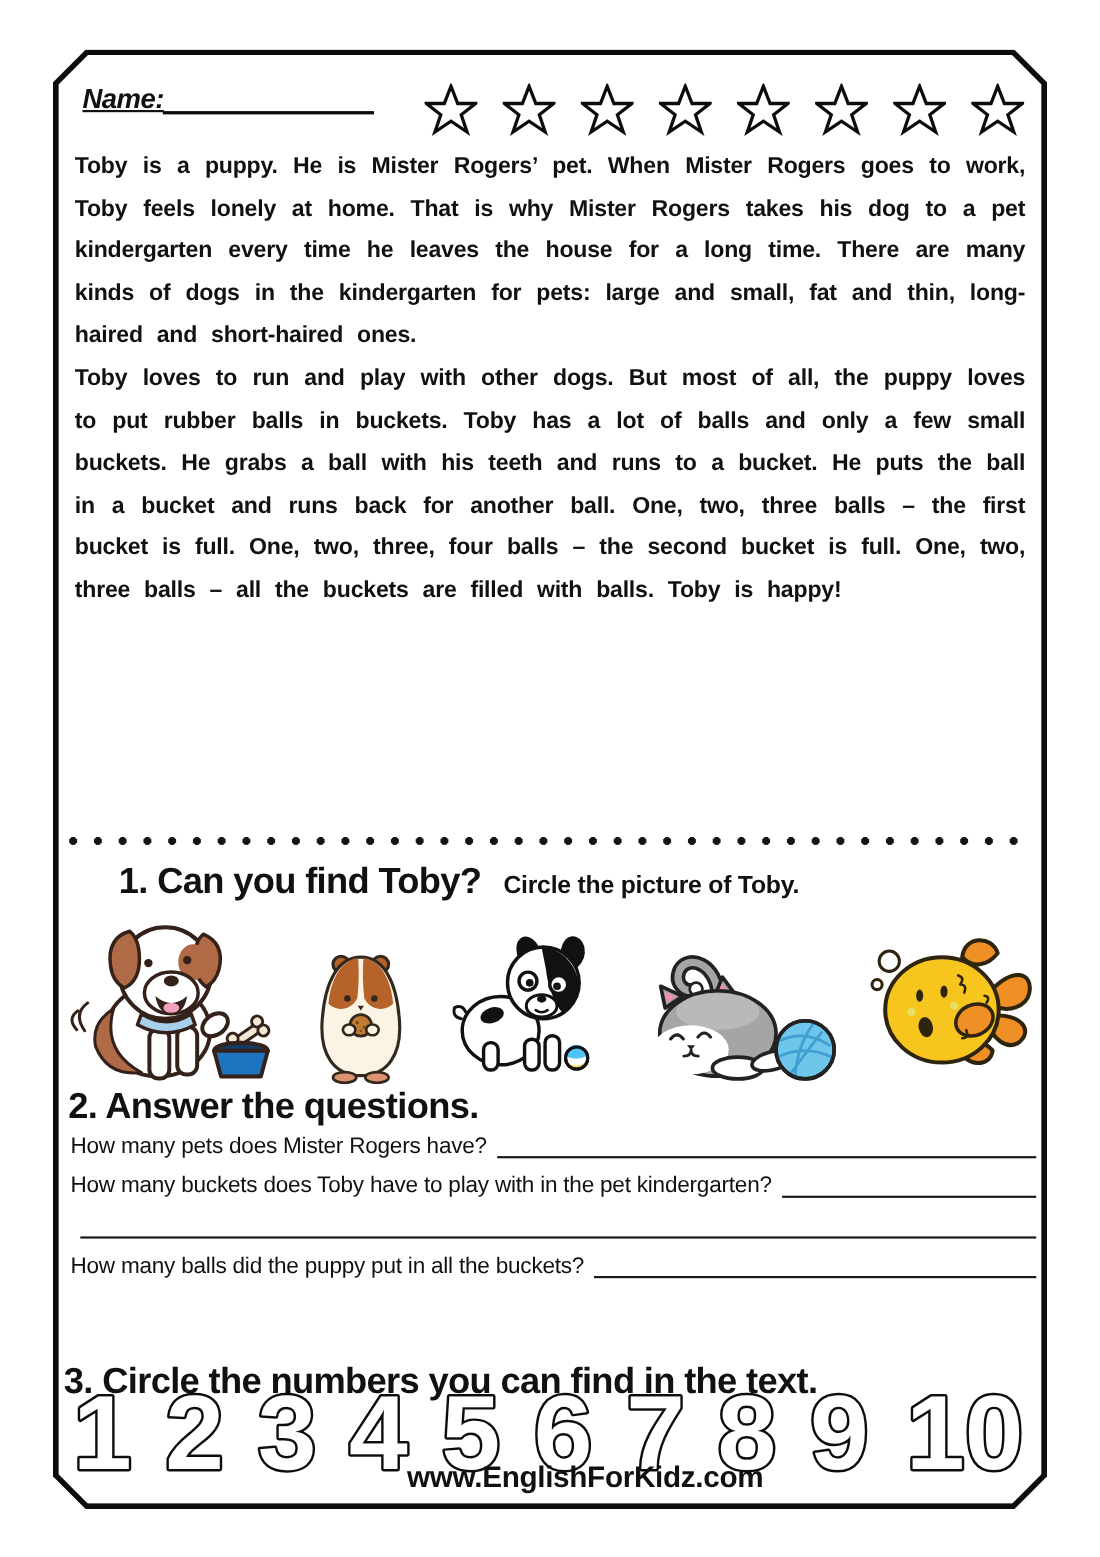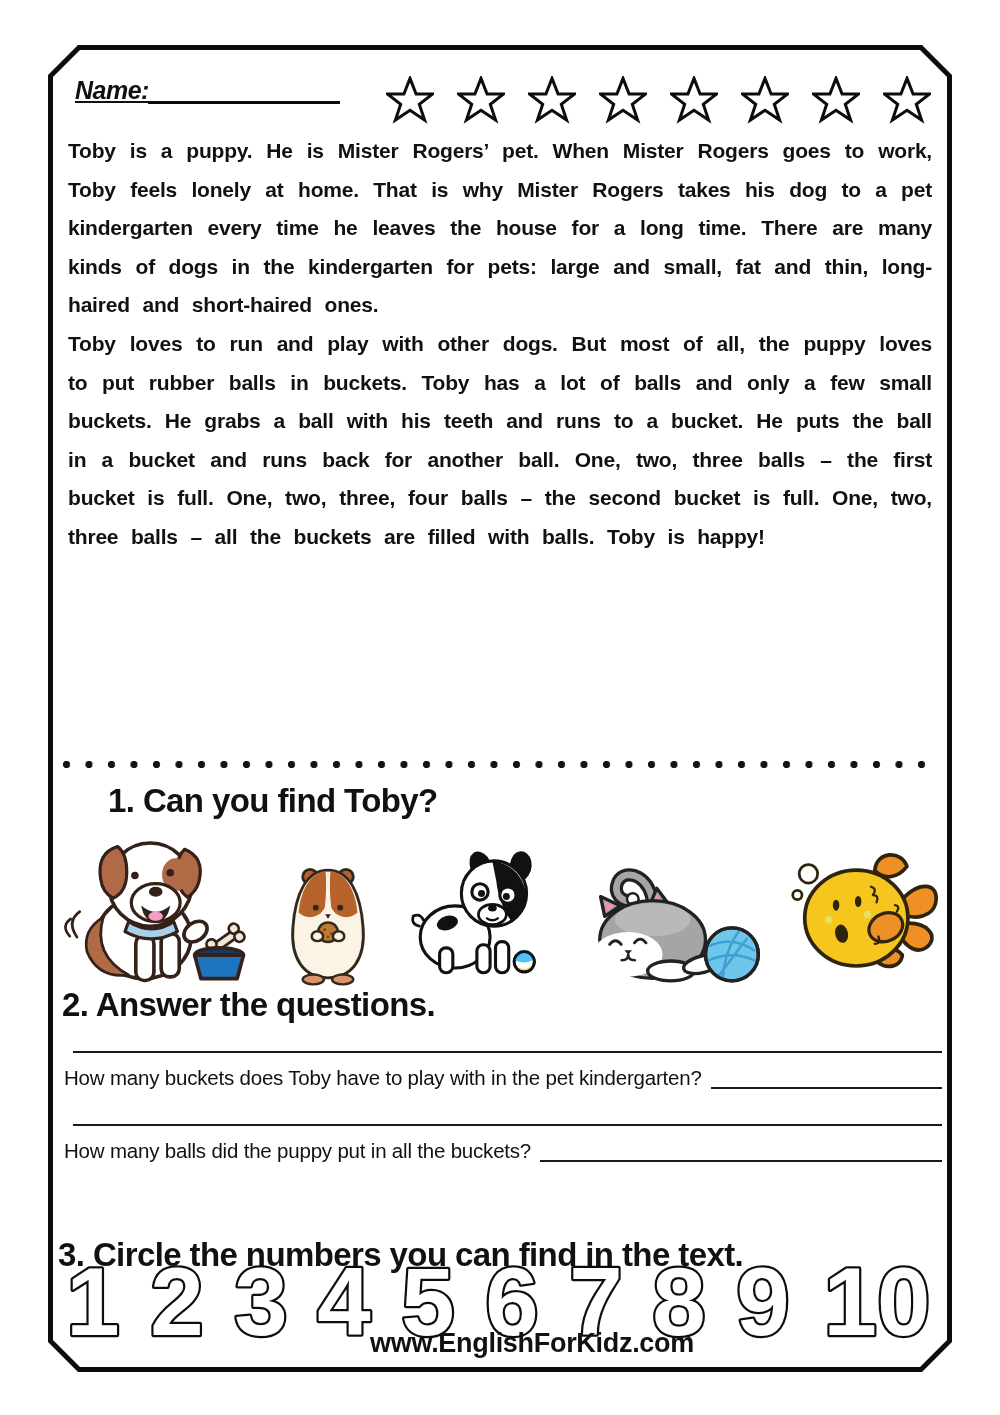--- a/index.html
+++ b/index.html
@@ -92,20 +92,21 @@
 
   <div class="abs passage">
     <p>Toby is a puppy. He is Mister Rogers’ pet. When Mister Rogers goes to work, Toby feels lonely at home. That is why Mister Rogers takes his dog to a pet kindergarten every time he leaves the house for a long time. There are many kinds of dogs in the kindergarten for pets: large and small, fat and thin, long-haired and short-haired ones.</p>
     <p>Toby loves to run and play with other dogs. But most of all, the puppy loves to put rubber balls in buckets. Toby has a lot of balls and only a few small buckets. He grabs a ball with his teeth and runs to a bucket. He puts the ball in a bucket and runs back for another ball. One, two, three balls – the first bucket is full. One, two, three, four balls – the second bucket is full. One, two, three balls – all the buckets are filled with balls. Toby is happy!</p>
   </div>
 
   <div class="abs dotted"></div>
 
   <div class="abs s1-row">
     <span class="sec-head">1. Can you find Toby?</span>
+    <span class="s1-instr">Circle the picture of Toby.</span>
   </div>
 
   <div class="abs animals">
 
     <svg width="190" height="154" viewBox="0 0 210 170">
       <g stroke="#33211a" stroke-width="4" stroke-linejoin="round" stroke-linecap="round">
         <path d="M14 96 q-11 8 -1 19 M24 88 q-15 11 -3 28" fill="none" stroke-width="3"></path>
         <ellipse cx="95" cy="116" rx="52" ry="46" fill="#fff"></ellipse>
         <path d="M50 94 q-12 42 28 64 q-34 4 -46 -26 q-5 -24 18 -38 z" fill="#b06a45" stroke-width="3"></path>
         <rect x="86" y="114" width="20" height="50" rx="9" fill="#fff"></rect>
@@ -222,20 +223,21 @@
         <ellipse cx="56" cy="95" rx="7" ry="10" fill="#2f250e" stroke="none" transform="rotate(-12 56 95)"></ellipse>
         <path d="M88 44 q7 2 2 9 q7 0 4 8 M92 106 q7 0 4 -8 M114 64 q6 1 2 7" fill="none" stroke-width="2.5"></path>
       </g>
     </svg>
   </div>
 
   <div class="abs sec-head s2-head">2. Answer the questions.</div>
 
   <div class="abs questions">
     <div class="q-row">
+      <span class="q-text">How many pets does Mister Rogers have?</span>
       <div class="q-line"></div>
     </div>
     <div class="q-row">
       <span class="q-text">How many buckets does Toby have to play with in the pet kindergarten?</span>
       <div class="q-line"></div>
     </div>
     <div class="q-row">
       <div class="q-line"></div>
     </div>
     <div class="q-row">

